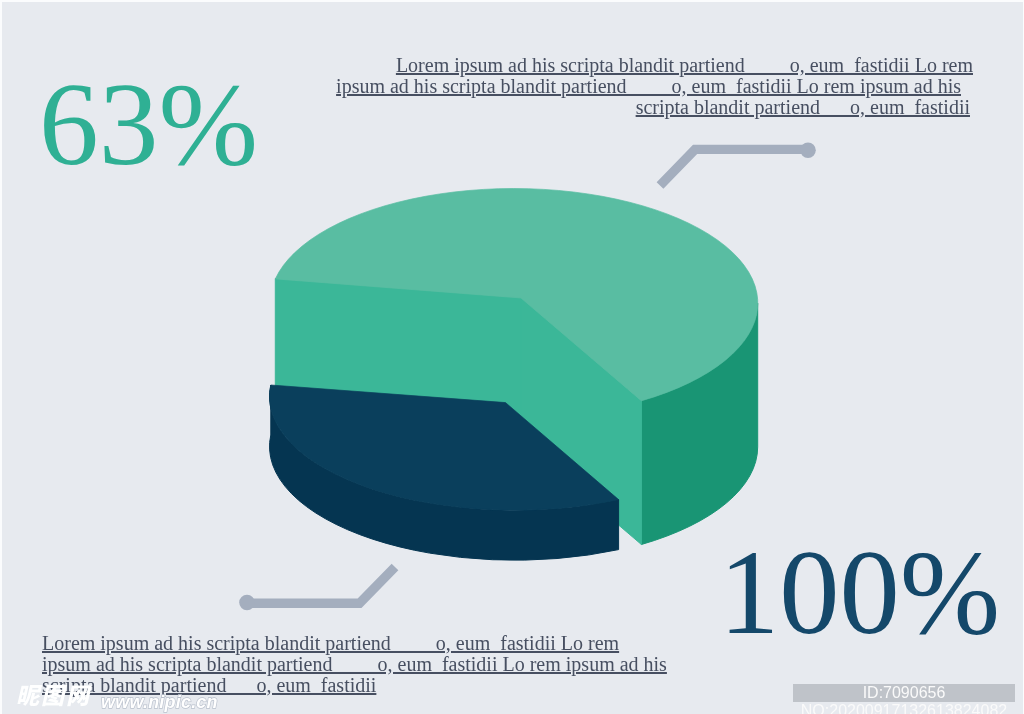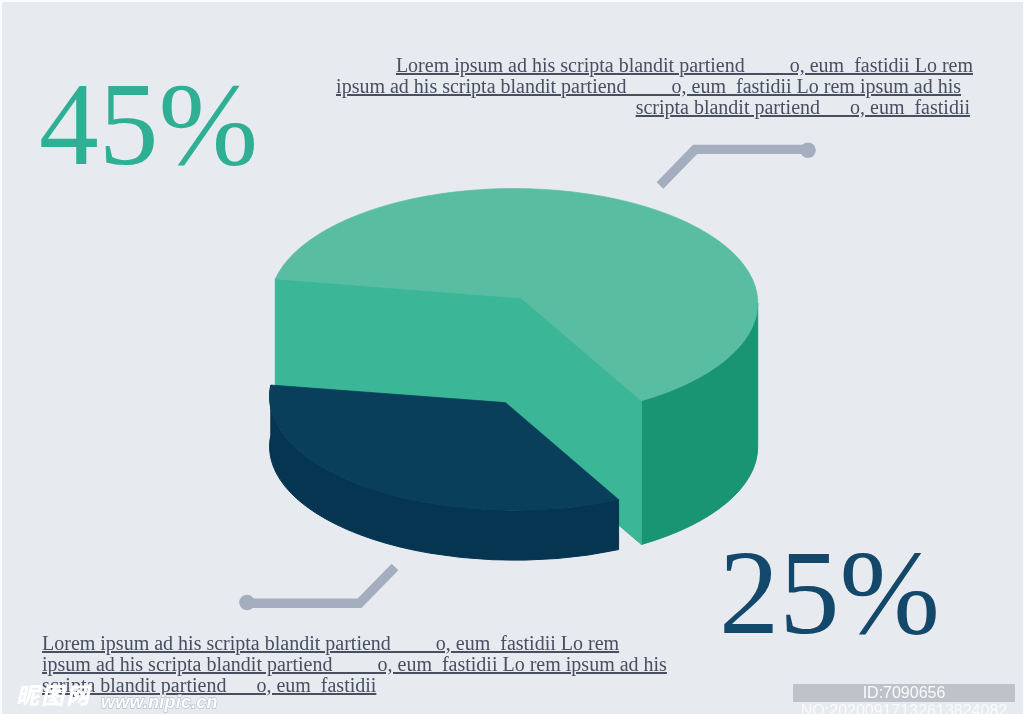--- a/index.html
+++ b/index.html
@@ -60,22 +60,22 @@
       <path d="M521 297.6 L275.3 278.5 L275.3 422.6 L521 441.7 Z" fill="#3bb798" stroke="#3bb798" stroke-width="1"></path>
       <path d="M521 298 L275.3 278.9 A244 114.6 0 1 1 641.4 400.8 Z" fill="#59bda2" stroke="#59bda2" stroke-width="0.7"></path>
     </g>
 
     <g>
       <path d="M618.6 499.6 A245.5 113.6 0 0 1 270.8 385 L270.8 435 A245.5 113.6 0 0 0 618.6 549.6 Z" fill="#053551" stroke="#053551" stroke-width="1"></path>
       <path d="M505.5 402.6 L618.6 499.6 A245.5 113.6 0 0 1 270.8 385 Z" fill="#0a3f5c" stroke="#0a3f5c" stroke-width="0.7"></path>
     </g>
   </svg>
 
-  <div class="pct pct-major">45%</div>
-  <div class="pct pct-minor">25%</div>
+  <div class="pct pct-major">63%</div>
+  <div class="pct pct-minor">100%</div>
 
   <div class="para para-top">
     <div class="l1">Lorem ipsum ad his scripta blandit partiend         o, eum  fastidii Lo rem</div>
     <div class="l2">ipsum ad his scripta blandit partiend         o, eum  fastidii Lo rem ipsum ad his</div>
     <div class="l3">scripta blandit partiend      o, eum  fastidii</div>
   </div>
 
   <div class="para para-bottom">
     <div class="l1">Lorem ipsum ad his scripta blandit partiend         o, eum  fastidii Lo rem</div>
     <div class="l2">ipsum ad his scripta blandit partiend         o, eum  fastidii Lo rem ipsum ad his</div>

